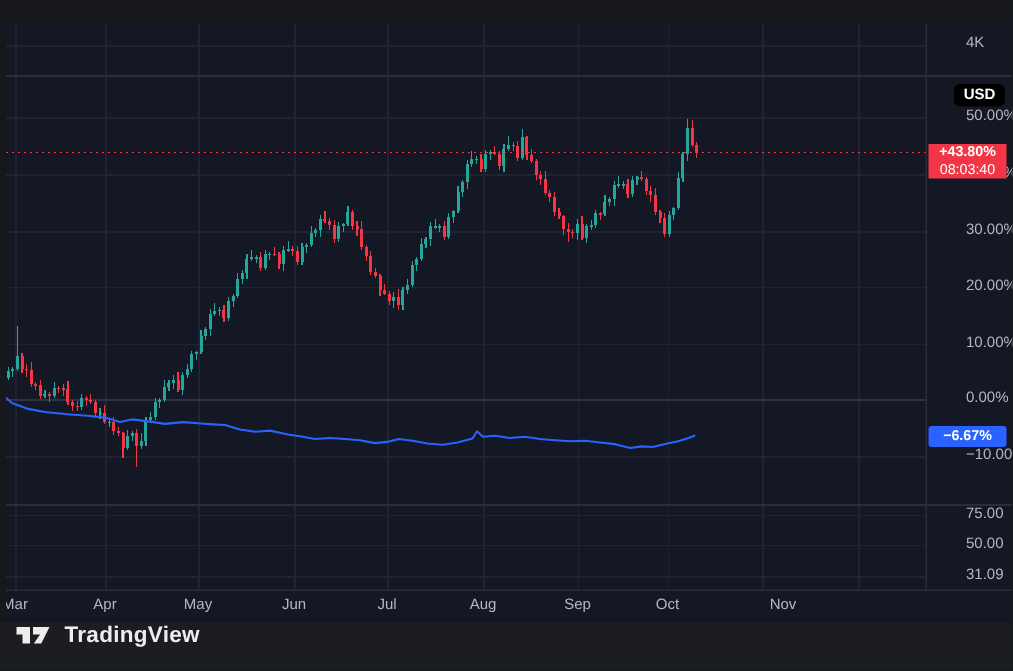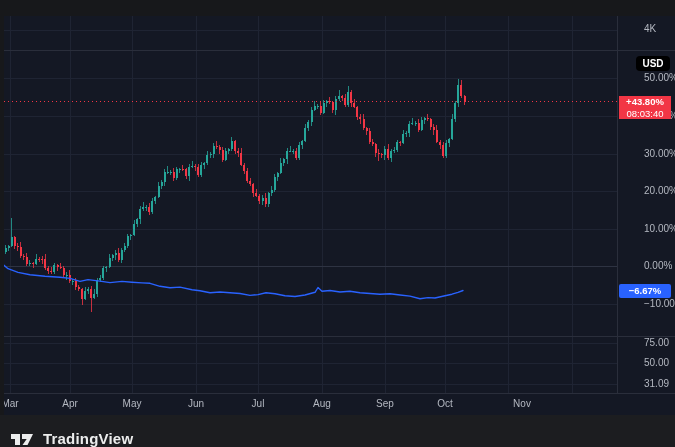--- a/index.html
+++ b/index.html
@@ -37,21 +37,21 @@
   #compare-badge{position:absolute;left:1px;top:268px;width:52px;height:14px;
     border-radius:2px;color:#fff;text-align:center;font-size:9.5px;font-weight:600;
     line-height:14px;z-index:3;}
   
   #time-axis{position:absolute;left:0;top:377px;width:671px;height:22px;
     border-top:1px solid #2a2e3b;z-index:2;}
   .x-tick{position:absolute;top:4px;transform:translateX(-50%);font-size:10px;
     color:#b4b8c1;font-weight:400;white-space:nowrap;}
   
   #footer-strip{position:absolute;left:0;top:415px;width:675px;height:32px;
-    background:#1c1d20;display:flex;align-items:flex-end;z-index:5;}
+    background:#1c1d20;display:flex;align-items:flex-start;z-index:5;}
   #footer-logo{margin-left:10px;}
   #footer-brand{color:#eceded;font-size:15px;font-weight:700;margin-left:7px;letter-spacing:.2px;}
 </style>
 </head>
 <body>
 
 <div id="app">
 
 
   <div id="widget">

